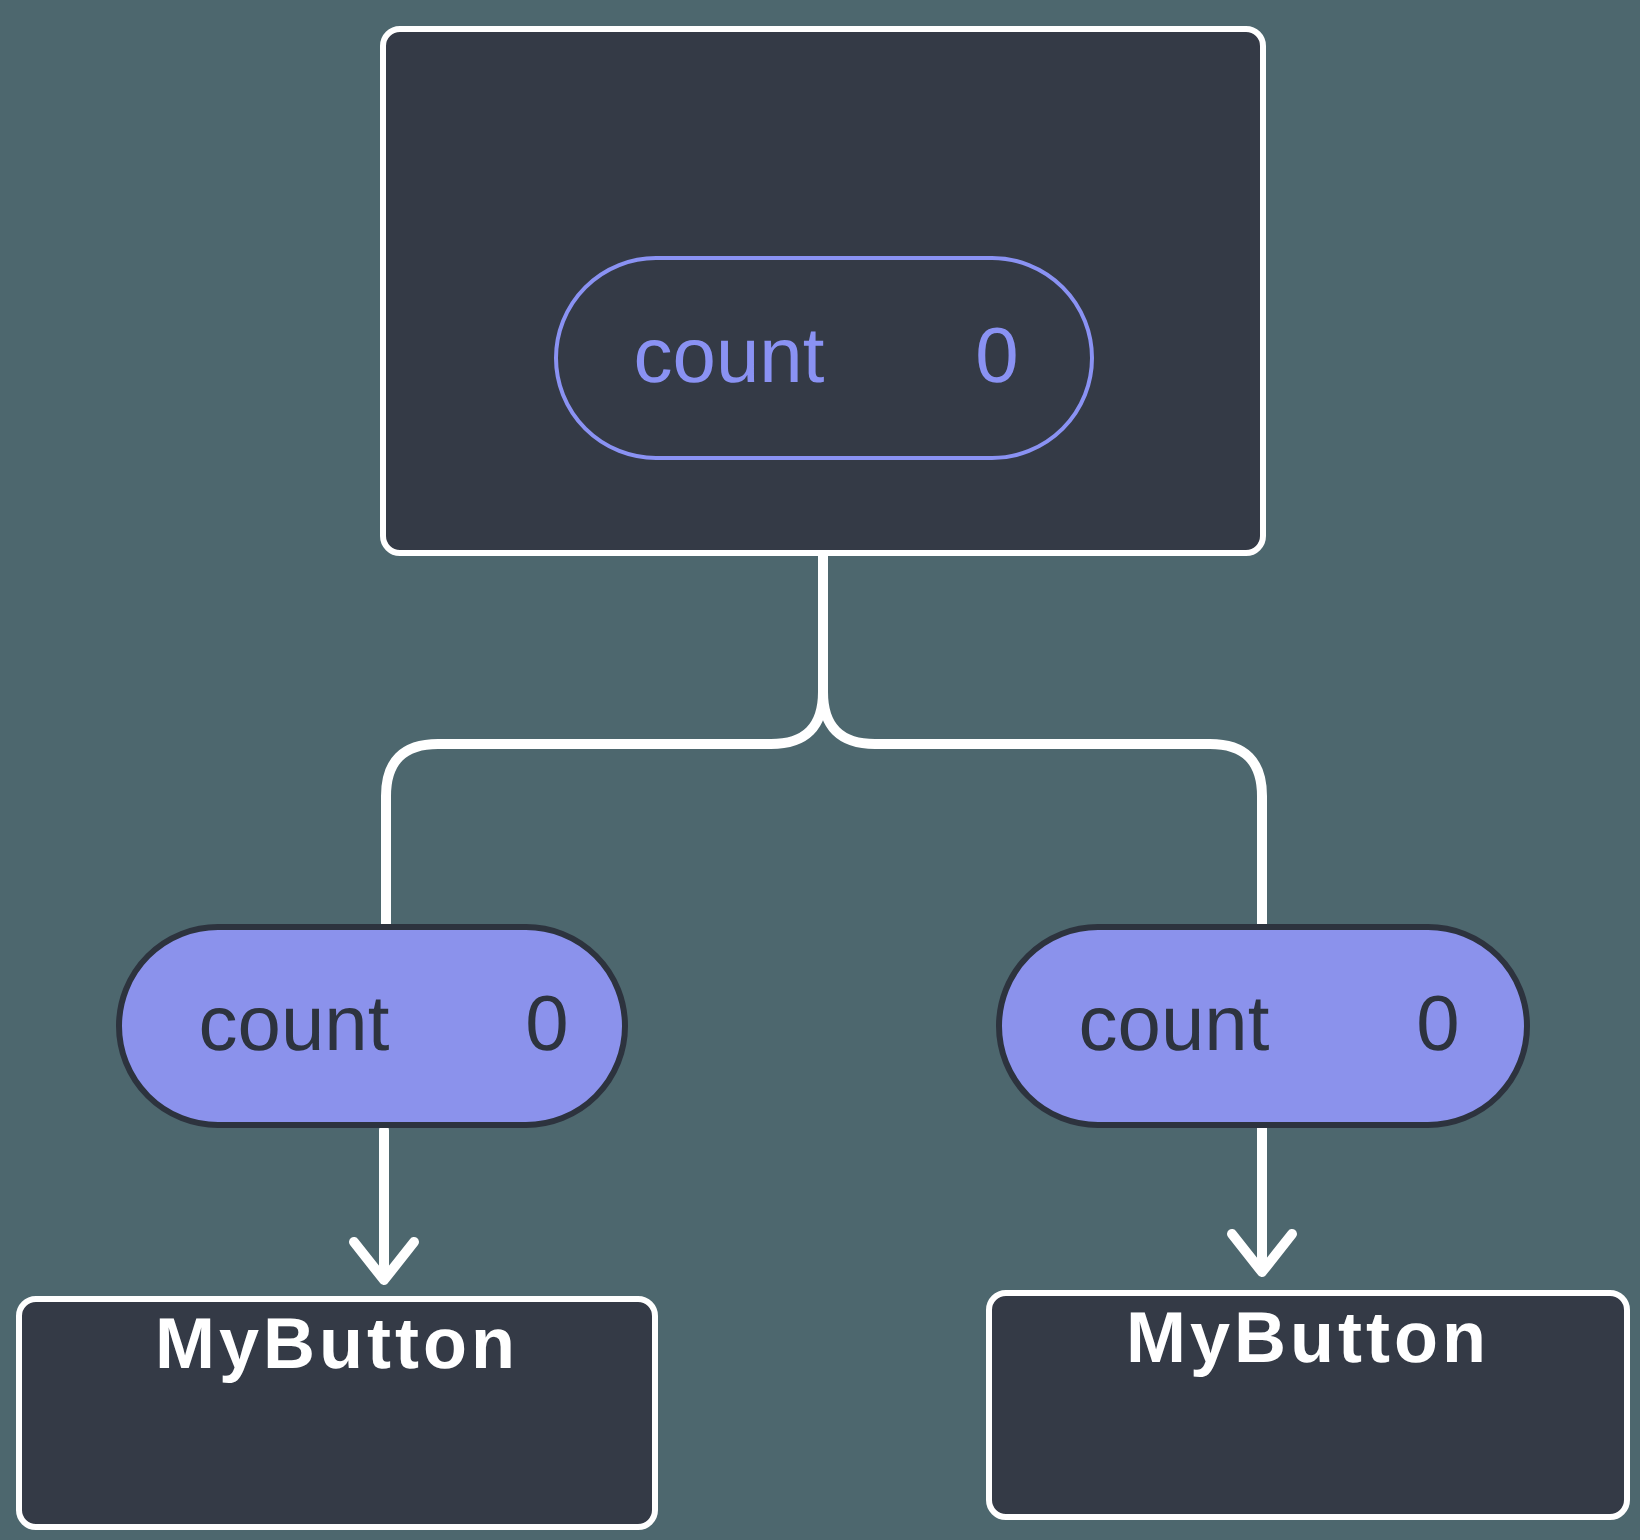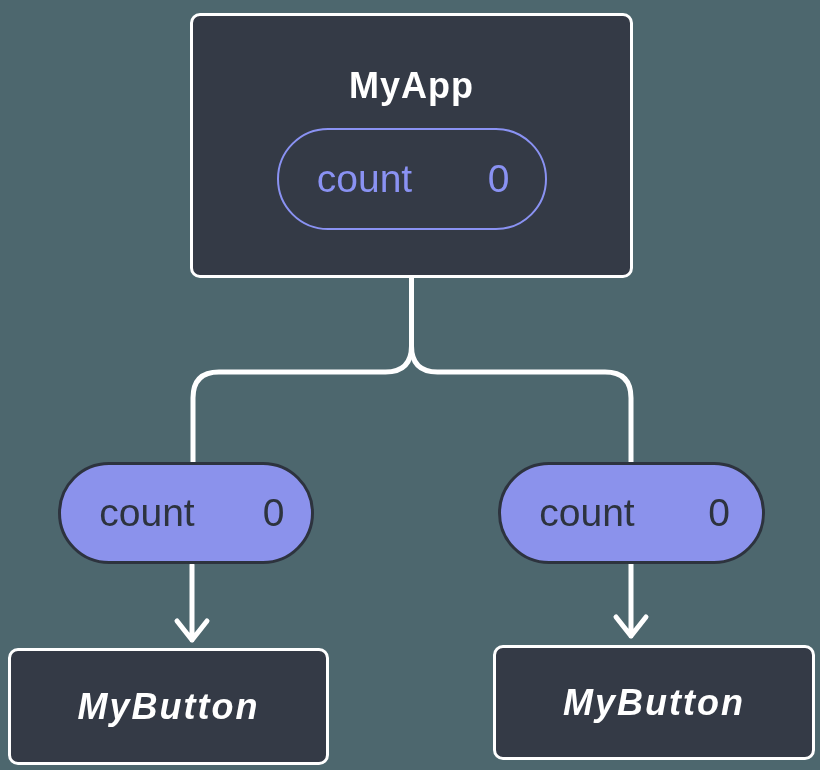--- a/index.html
+++ b/index.html
@@ -92,23 +92,22 @@
   }
   .prop-pill .divider {
     width: 3px;
     background: #2d333e;
   }
   #left-pill  { left: 58px;  top: 462px; }
   #right-pill { left: 498px; top: 462px; width: 267px; }
 
   .button-node {
     display: flex;
-    align-items: center;
+    align-items: flex-start;
     justify-content: center;
-    font-style: italic;
   }
   #left-button-node  { left: 8px;   top: 648px; width: 321px; height: 117px; }
   #right-button-node { left: 493px; top: 645px; width: 322px; height: 115px; }
   .button-label {
     color: #ffffff;
     font-size: 36px;
     font-weight: 600;
     letter-spacing: 2px;
   }
 </style>
@@ -118,21 +117,20 @@
 <div id="canvas">
 
   <svg id="connectors" viewBox="0 0 820 770" xmlns="http://www.w3.org/2000/svg" fill="none" stroke="#ffffff" stroke-width="5" stroke-linecap="round" stroke-linejoin="round">
     <path d="M411.5 277 L411.5 346 Q411.5 372 385.5 372 L219 372 Q193 372 193 398 L193 464"></path>
     <path d="M411.5 277 L411.5 346 Q411.5 372 437.5 372 L605 372 Q631 372 631 398 L631 464"></path>
     <path d="M192 565 L192 640 M177 621 L192 640 L207 621"></path>
     <path d="M631 563 L631 636 M616 617 L631 636 L646 617"></path>
   </svg>
 
   <div class="node" id="myapp-node">
-    <div class="node-title">MyApp</div>
     <div class="pill" id="myapp-pill">
       <div class="cell name">count</div>
       <div class="divider"></div>
       <div class="cell value">0</div>
     </div>
   </div>
 
   <div class="pill prop-pill" id="left-pill">
     <div class="cell name">count</div>
     <div class="divider"></div>

